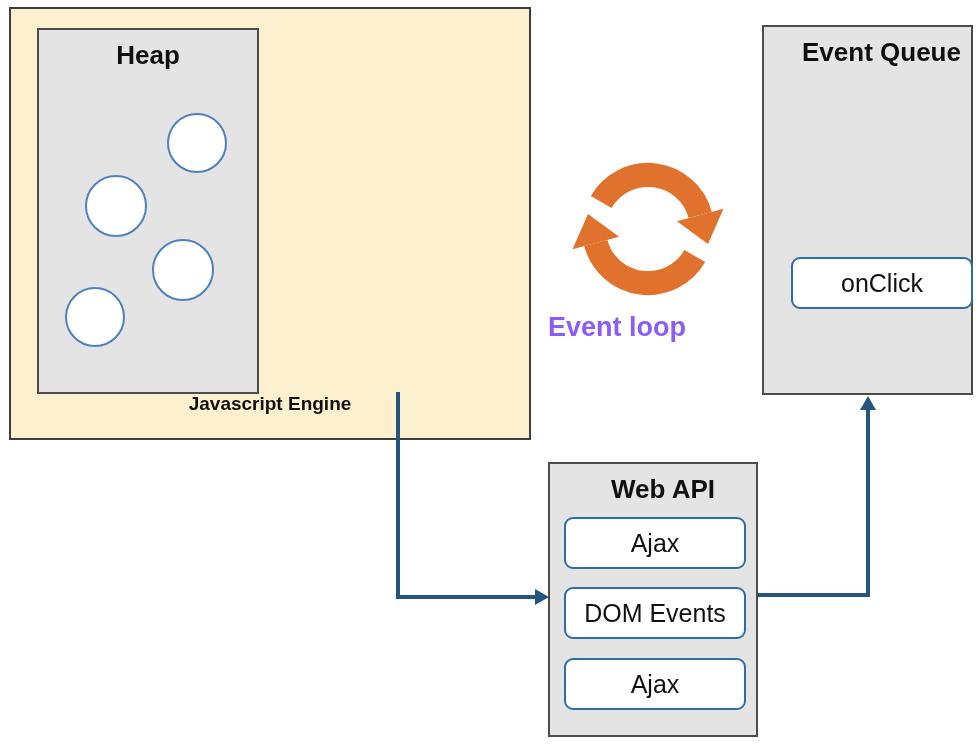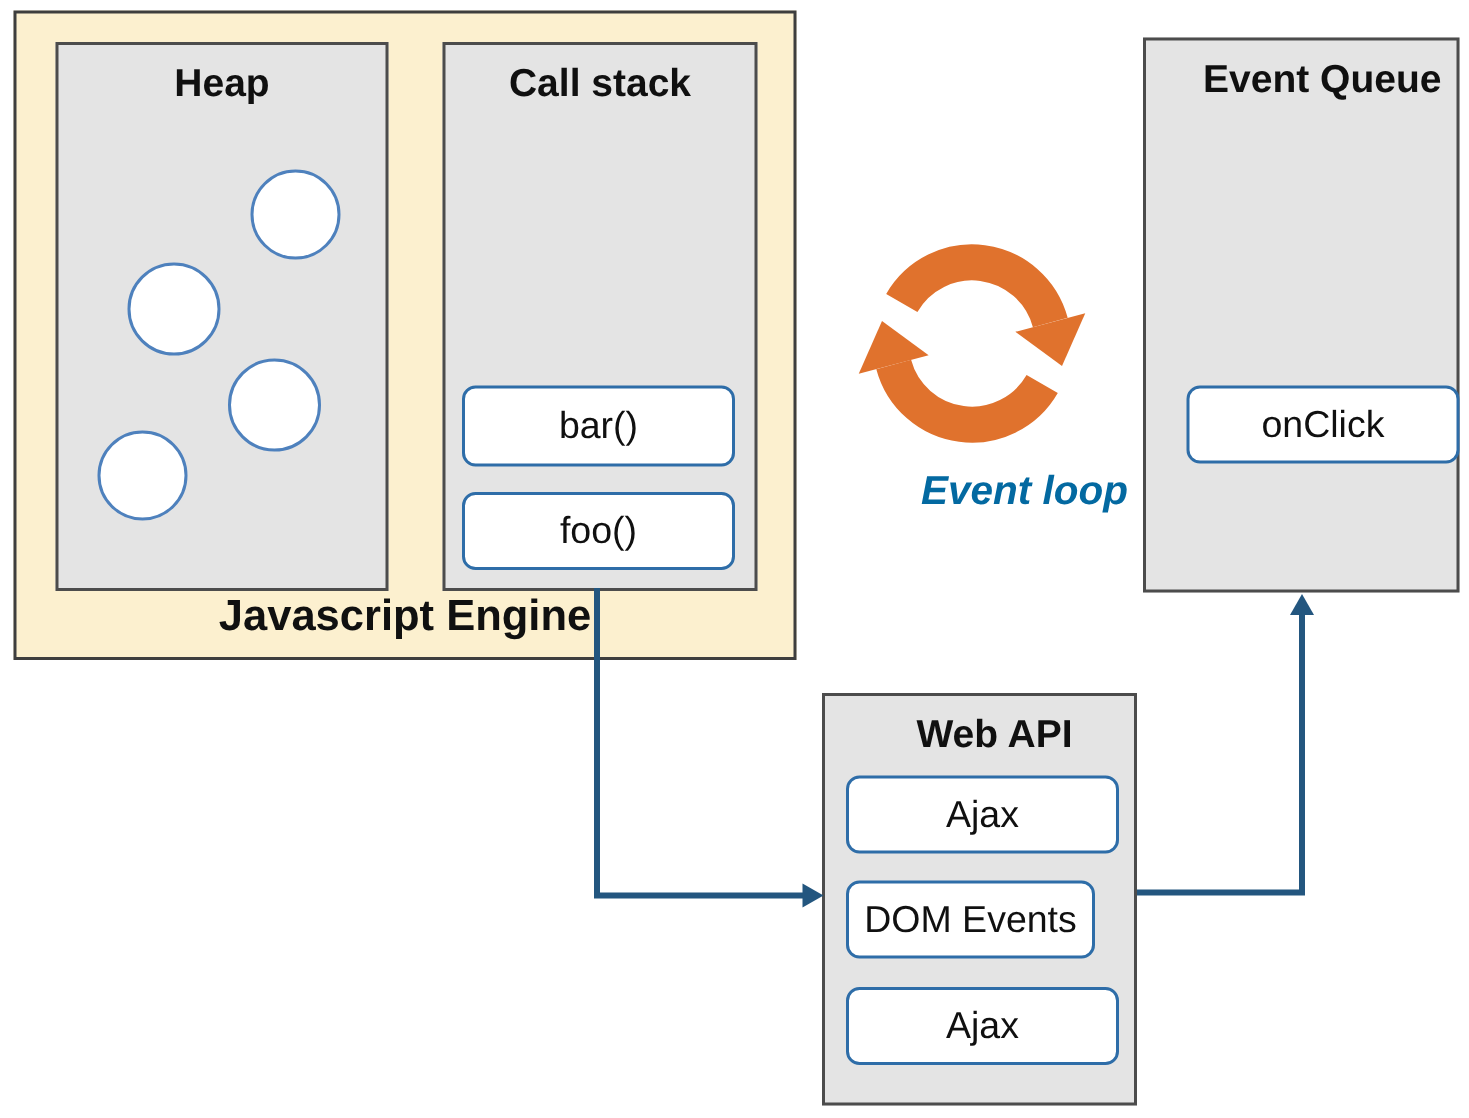--- a/index.html
+++ b/index.html
@@ -14,22 +14,22 @@
 
   
   .engine {
     position: absolute; left: 9px; top: 7px;
     width: 518px; height: 429px;
     background: #FCF0CF;
     border: 2px solid #3e3e3e;
     box-sizing: content-box;
   }
   .engine-label {
-    position: absolute; left: 0; bottom: 10px; width: 100%;
-    text-align: center; font-weight: bold; font-size: 29px; color: #101010;
+    position: absolute; left: 0; bottom: 23px; width: 100%;
+    text-align: center; font-weight: bold; font-size: 19px; color: #101010;
   }
 
   
   .panel {
     position: absolute;
     background: #E4E4E4;
     border: 2px solid #4c4c4c;
     box-sizing: border-box;
   }
   .panel-title {
@@ -63,23 +63,22 @@
   
   .queue-panel { left: 762px; top: 25px; width: 211px; height: 370px; padding-left: 28px; }
 
   
   .webapi-panel { left: 548px; top: 462px; width: 210px; height: 275px; padding-left: 20px; }
 
   
   .eventloop-icon { position: absolute; left: 560px; top: 154px; width: 180px; height: 152px; }
   .eventloop-label {
     position: absolute; left: 548px; top: 312px; width: 204px;
-    text-align: right; font-weight: bold; font-size: 27px;
-    color: #0369a1;
-    font-style: italic;
+    text-align: left; font-weight: bold; font-size: 27px;
+    color: #8b5cf6;
   }
 
   .arrow-layer {
     position: absolute; left: 0; top: 0; width: 979px; height: 745px;
     pointer-events: none;
   }
 </style>
 </head>
 <body>
 
@@ -88,25 +87,20 @@
   <div class="engine">
 
     <div class="panel heap-panel">
       <div class="panel-title">Heap</div>
       <div class="heap-circle" style="left:128px; top:83px; width:60px; height:60px;"></div>
       <div class="heap-circle" style="left:46px; top:145px; width:62px; height:62px;"></div>
       <div class="heap-circle" style="left:113px; top:209px; width:62px; height:62px;"></div>
       <div class="heap-circle" style="left:26px; top:257px; width:60px; height:60px;"></div>
     </div>
 
-    <div class="panel stack-panel">
-      <div class="panel-title">Call stack</div>
-      <div class="item-box" style="left:11px; top:227px; width:182px; height:54px;">bar()</div>
-      <div class="item-box" style="left:11px; top:298px; width:182px; height:52px;">foo()</div>
-    </div>
 
     <div class="engine-label">Javascript Engine</div>
   </div>
 
   <svg class="eventloop-icon" viewBox="0 0 180 150">
     <g fill="none" stroke="#E0722D" stroke-width="24">
       <path d="M 41.2 47 A 54 54 0 0 1 140.2 60"></path>
       <path d="M 134.8 101 A 54 54 0 0 1 35.8 88"></path>
     </g>
     <g fill="#E0722D" stroke="none">
@@ -117,21 +111,21 @@
   <div class="eventloop-label">Event loop</div>
 
   <div class="panel queue-panel">
     <div class="panel-title">Event Queue</div>
     <div class="item-box" style="left:13px; top:230px; width:182px; height:52px;margin-left:14px;">onClick</div>
   </div>
 
   <div class="panel webapi-panel">
     <div class="panel-title">Web API</div>
     <div class="item-box" style="left:14px; top:53px; width:182px; height:52px;">Ajax</div>
-    <div class="item-box" style="left:14px; top:123px; width:166px; height:52px;">DOM Events</div>
+    <div class="item-box" style="left:14px; top:123px; width:182px; height:52px;">DOM Events</div>
     <div class="item-box" style="left:14px; top:194px; width:182px; height:52px;">Ajax</div>
   </div>
 
   <svg class="arrow-layer" viewBox="0 0 979 745">
     <g stroke="#23567F" stroke-width="4" fill="none">
       <path d="M 398 392 L 398 597 L 536 597"></path>
       <path d="M 758 595 L 868 595 L 868 408"></path>
     </g>
     <g fill="#23567F" stroke="none">
       <polygon points="535,589 535,605 549,597"></polygon>

